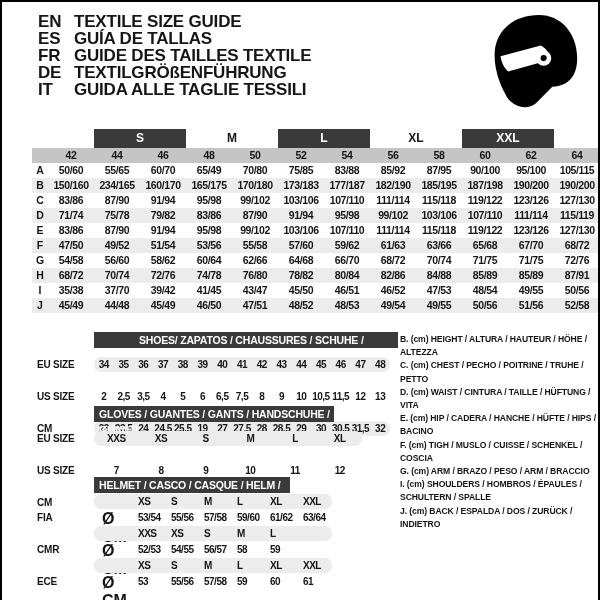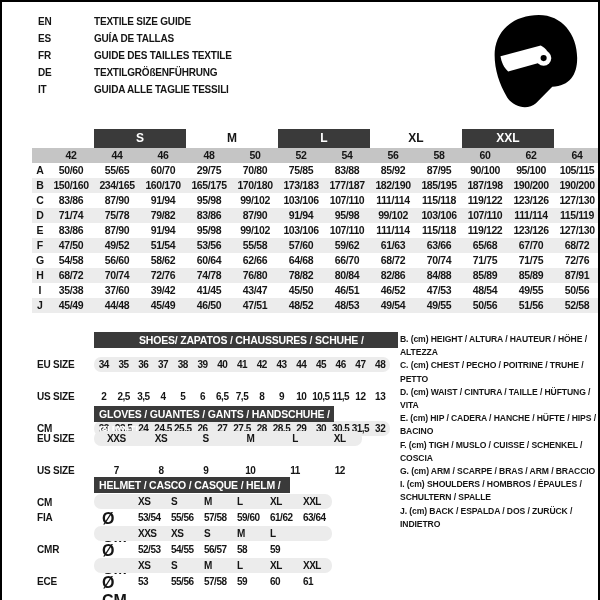--- a/index.html
+++ b/index.html
@@ -4,21 +4,21 @@
 <style>
   html,body{margin:0;padding:0;background:#fff;}
   .page{
     position:relative;width:600px;height:600px;box-sizing:border-box;
     background:#fff;border:2px solid #000;border-bottom:none;
     font-family:"Liberation Sans",sans-serif;font-weight:700;color:#151515;
     overflow:hidden;
   }
   
   .title-block{position:absolute;left:36px;top:11px;}
-  .lang-row{display:flex;font-size:10px;line-height:17px;letter-spacing:-0.2px;gap:20px;}
+  .lang-row{display:flex;font-size:17px;line-height:17px;letter-spacing:-0.2px;}
   .lang-code{width:36px;}
   
   .helmet-icon{position:absolute;left:487px;top:10px;width:92px;height:96px;}
   
   .mtable{position:absolute;left:30px;top:127px;width:568px;}
   .mrow{display:flex;}
   .grow{height:19px;align-items:stretch;padding-left:16px;}
   .gcell{text-align:center;font-size:12px;line-height:19px;letter-spacing:0;}
   .gcell.dark{background:#3a3a3a;color:#fff;}
   .crow{background:#c5c5c5;height:15px;padding-left:16px;}
@@ -102,21 +102,21 @@
         <div class="mcell">58</div>
         <div class="mcell">60</div>
         <div class="mcell">62</div>
         <div class="mcell">64</div>
       </div>
       <div class="mrow drow">
         <div class="rlabel">A</div>
         <div class="mcell">50/60</div>
         <div class="mcell">55/65</div>
         <div class="mcell">60/70</div>
-        <div class="mcell">29/75</div>
+        <div class="mcell">65/49</div>
         <div class="mcell">70/80</div>
         <div class="mcell">75/85</div>
         <div class="mcell">83/88</div>
         <div class="mcell">85/92</div>
         <div class="mcell">87/95</div>
         <div class="mcell">90/100</div>
         <div class="mcell">95/100</div>
         <div class="mcell">105/115</div>
       </div>
       <div class="mrow drow alt">
@@ -220,21 +220,21 @@
         <div class="mcell">80/84</div>
         <div class="mcell">82/86</div>
         <div class="mcell">84/88</div>
         <div class="mcell">85/89</div>
         <div class="mcell">85/89</div>
         <div class="mcell">87/91</div>
       </div>
       <div class="mrow drow">
         <div class="rlabel">I</div>
         <div class="mcell">35/38</div>
-        <div class="mcell">37/60</div>
+        <div class="mcell">37/70</div>
         <div class="mcell">39/42</div>
         <div class="mcell">41/45</div>
         <div class="mcell">43/47</div>
         <div class="mcell">45/50</div>
         <div class="mcell">46/51</div>
         <div class="mcell">46/52</div>
         <div class="mcell">47/53</div>
         <div class="mcell">48/54</div>
         <div class="mcell">49/55</div>
         <div class="mcell">50/56</div>
@@ -302,21 +302,21 @@
         </div>
       </div>
       <div class="lrow">
         <div class="llabel">CM</div>
         <div class="cells shaded" style="width: 296px;">
           <div class="lcell">23</div>
           <div class="lcell">23,5</div>
           <div class="lcell">24</div>
           <div class="lcell">24,5</div>
           <div class="lcell">25,5</div>
-          <div class="lcell">26</div>
+          <div class="lcell">19</div>
           <div class="lcell">27</div>
           <div class="lcell">27,5</div>
           <div class="lcell">28</div>
           <div class="lcell">28,5</div>
           <div class="lcell">29</div>
           <div class="lcell">30</div>
           <div class="lcell">30,5</div>
           <div class="lcell">31,5</div>
           <div class="lcell">32</div>
         </div>
@@ -431,18 +431,18 @@
         </div>
       </div>
     </div>
 
   <div class="legend">
       <div class="legend-item">B. (cm) HEIGHT / ALTURA / HAUTEUR / HÖHE / ALTEZZA</div>
       <div class="legend-item">C. (cm) CHEST / PECHO / POITRINE / TRUHE / PETTO</div>
       <div class="legend-item">D. (cm) WAIST / CINTURA / TAILLE / HÜFTUNG / VITA</div>
       <div class="legend-item">E. (cm) HIP / CADERA / HANCHE / HÜFTE / HIPS / BACINO</div>
       <div class="legend-item">F. (cm) TIGH / MUSLO / CUISSE / SCHENKEL / COSCIA</div>
-      <div class="legend-item">G. (cm) ARM / SCARPE / BRAS / ARM / BRACCIO</div>
+      <div class="legend-item">G. (cm) ARM / BRAZO / PESO / ARM / BRACCIO</div>
       <div class="legend-item">I. (cm) SHOULDERS / HOMBROS / ÉPAULES / SCHULTERN / SPALLE</div>
       <div class="legend-item">J. (cm) BACK / ESPALDA / DOS / ZURÜCK / INDIETRO</div>
     </div>
 
 </div>
 
 </body></html>

